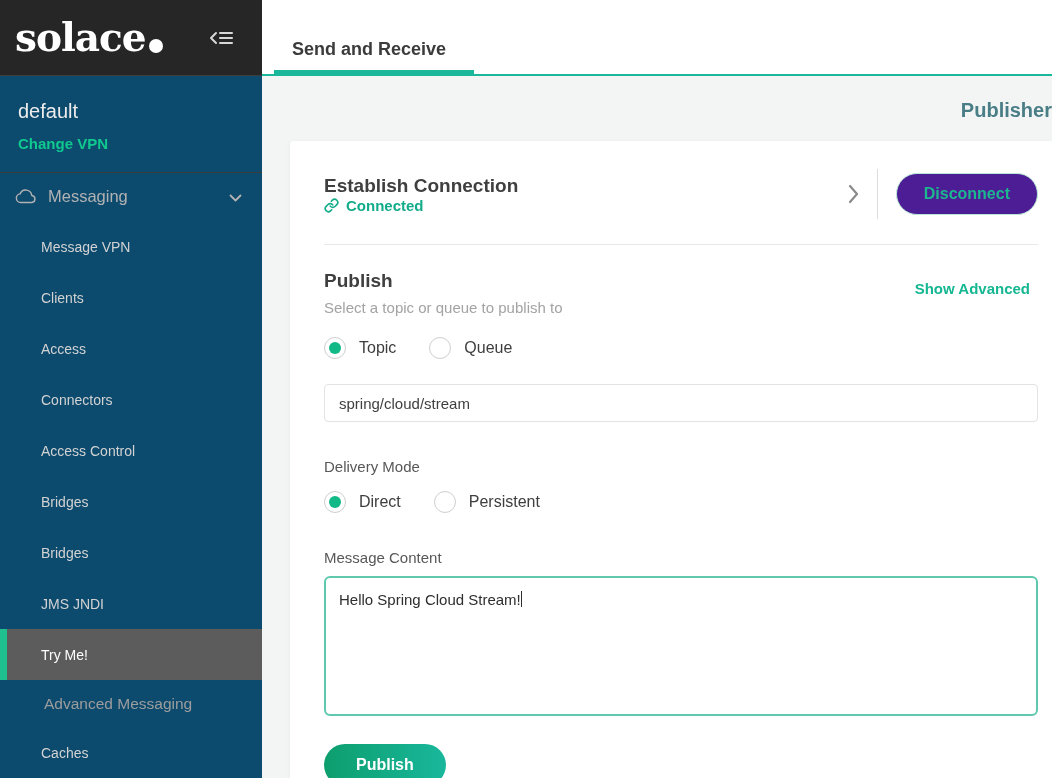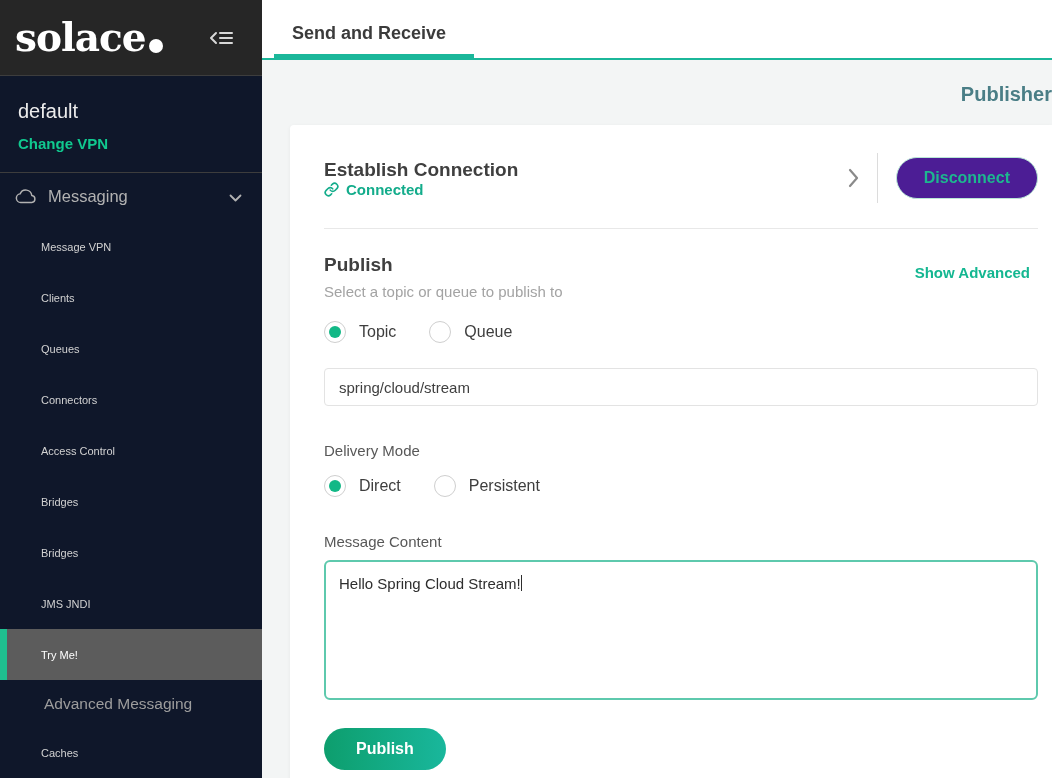--- a/index.html
+++ b/index.html
@@ -7,21 +7,21 @@
   body {
     font-family:"Liberation Sans", sans-serif;
     display:flex;
     background:#f3f5f5;
     color:#3f3f3f;
   }
 
   
   .sidebar {
     width:262px; min-width:262px; height:778px;
-    background:#0f172a;
+    background:#0c4a6e;
     display:flex; flex-direction:column;
     overflow:hidden;
   }
   .logo-row {
     height:85px; background:#262626;
     border-bottom:1px solid #3d3d3d;
     display:flex; align-items:center; justify-content:space-between;
     padding:0 28px 0 15px;
   }
   .logo {
@@ -49,39 +49,39 @@
   .section-row {
     height:54px; display:flex; align-items:center;
     padding:0 20px 0 15px; cursor:pointer; color:#b2b2b2;
   }
   .section-row .cloud { margin-right:11px; display:flex; }
   .section-label { font-size:16.5px; flex:1; }
 
   .nav-items { display:flex; flex-direction:column; }
   .nav-item {
     height:51px; display:flex; align-items:center;
-    padding-left:41px; font-size:11px; color:#d2d2d2;
+    padding-left:41px; font-size:14px; color:#d2d2d2;
     cursor:pointer; position:relative;
   }
   .nav-item.selected {
     background:#5c5c5c; color:#ffffff;
   }
   .nav-item.selected::before {
     content:""; position:absolute; left:0; top:0; bottom:0;
     width:7px; background:#1fc08f;
   }
   .nav-item.sub {
     height:47px; font-size:15.5px; color:#9d9d9d; padding-left:44px;
   }
 
   
   .main { flex:1; display:flex; flex-direction:column; height:778px; }
 
   .tabbar {
-    height:60px; background:#ffffff;
+    height:76px; background:#ffffff;
     border-bottom:2px solid #1bb79a;
     display:flex; align-items:flex-end;
   }
   .tab {
     margin-left:12px; padding:0 28px 10px 18px;
     border-bottom:4px solid #1bb79a;
     font-size:18px; font-weight:bold; color:#3b3b3b;
     cursor:pointer; white-space:nowrap;
   }
 
@@ -201,21 +201,21 @@
     <span>
       <svg width="13" height="8" viewBox="0 0 13 8" fill="none" stroke="#b2b2b2" stroke-width="1.8" stroke-linecap="round" stroke-linejoin="round">
         <polyline points="1.5,1.5 6.5,6.5 11.5,1.5"></polyline>
       </svg>
     </span>
   </div>
 
   <nav class="nav-items">
     <div class="nav-item">Message VPN</div>
     <div class="nav-item">Clients</div>
-    <div class="nav-item">Queues</div>
+    <div class="nav-item">Access</div>
     <div class="nav-item">Connectors</div>
     <div class="nav-item">Access Control</div>
     <div class="nav-item">Bridges</div>
     <div class="nav-item">Bridges</div>
     <div class="nav-item">JMS JNDI</div>
     <div class="nav-item selected">Try Me!</div>
     <div class="nav-item sub">Advanced Messaging</div>
     <div class="nav-item">Caches</div>
   </nav>
 </aside>

